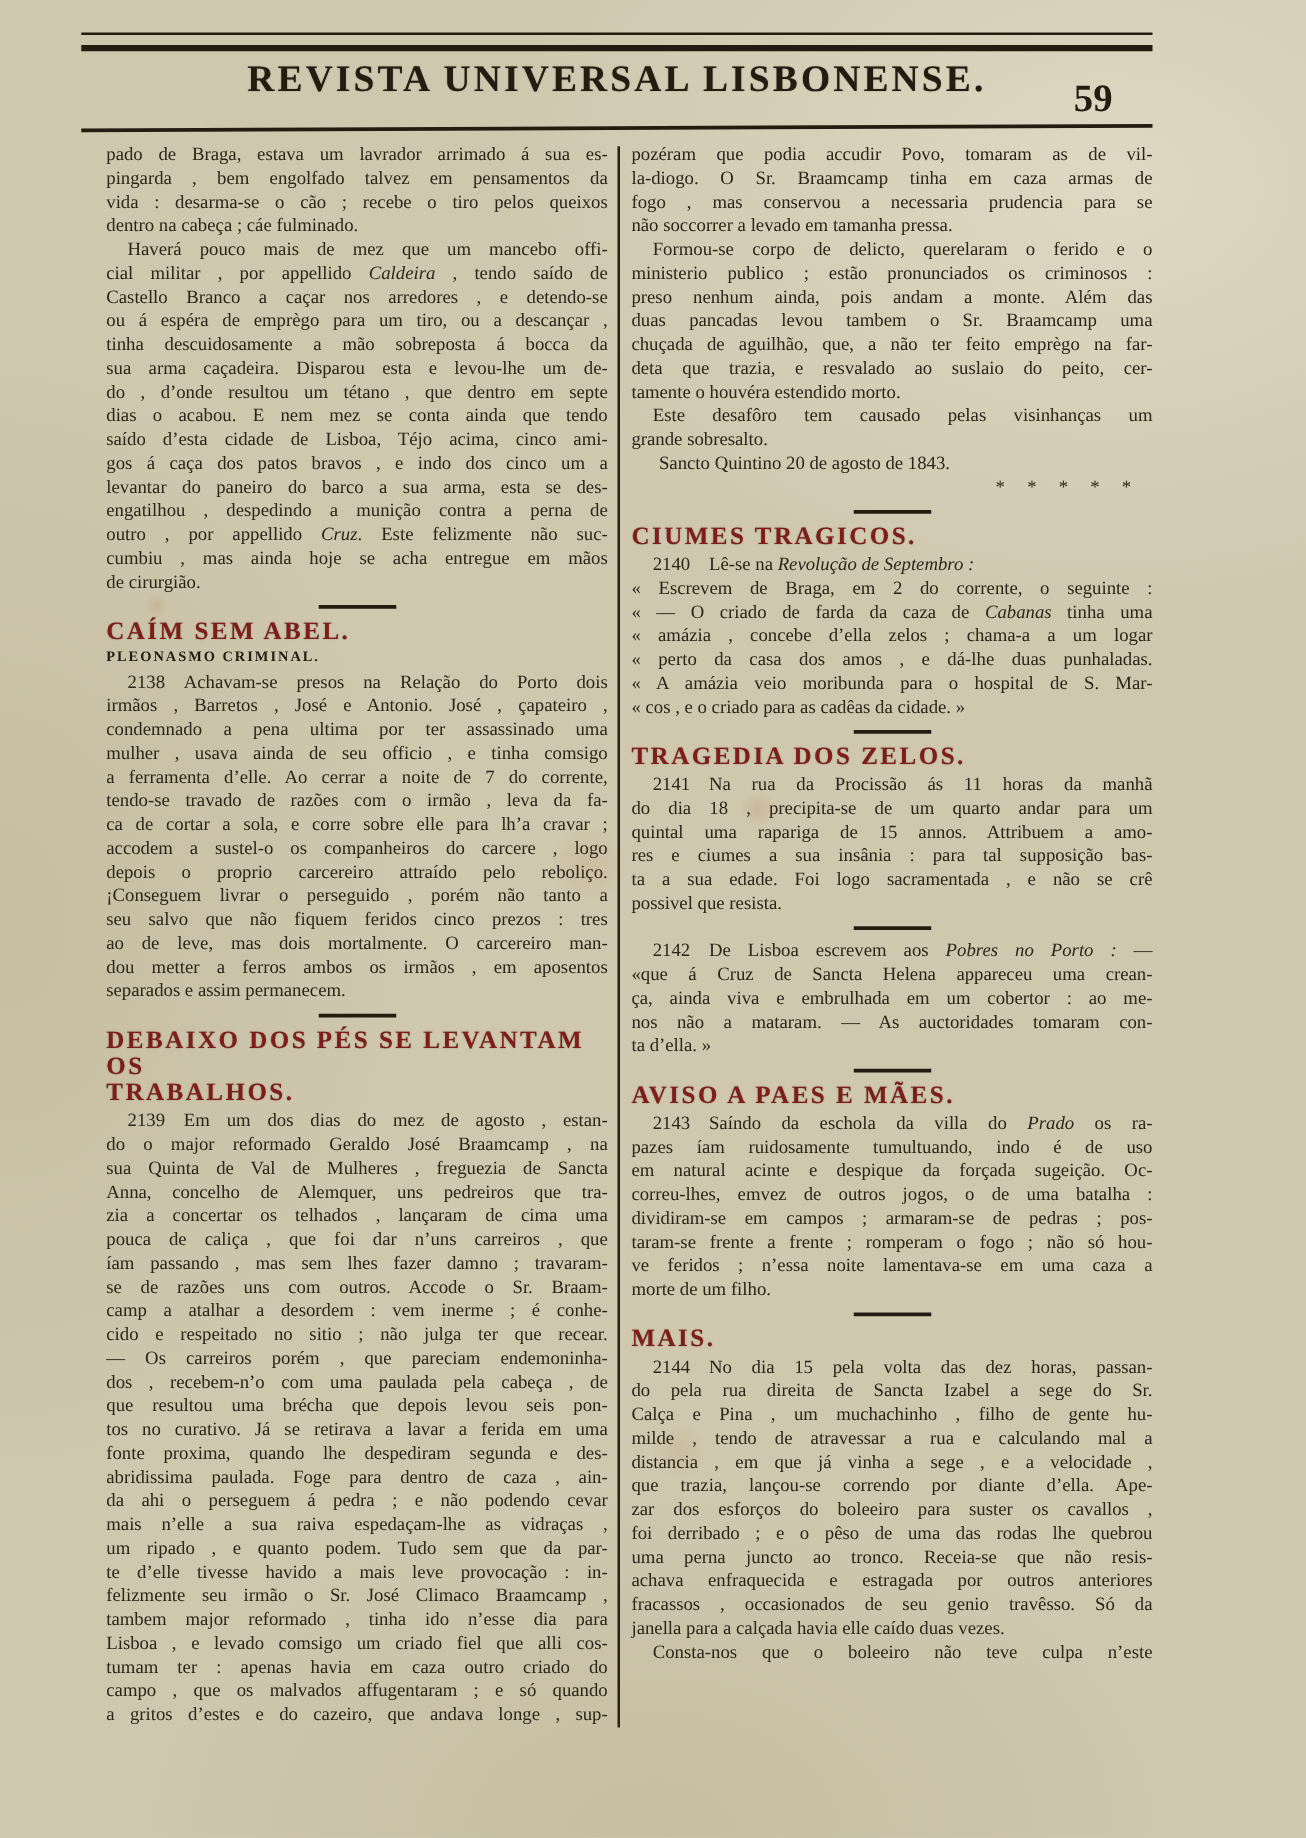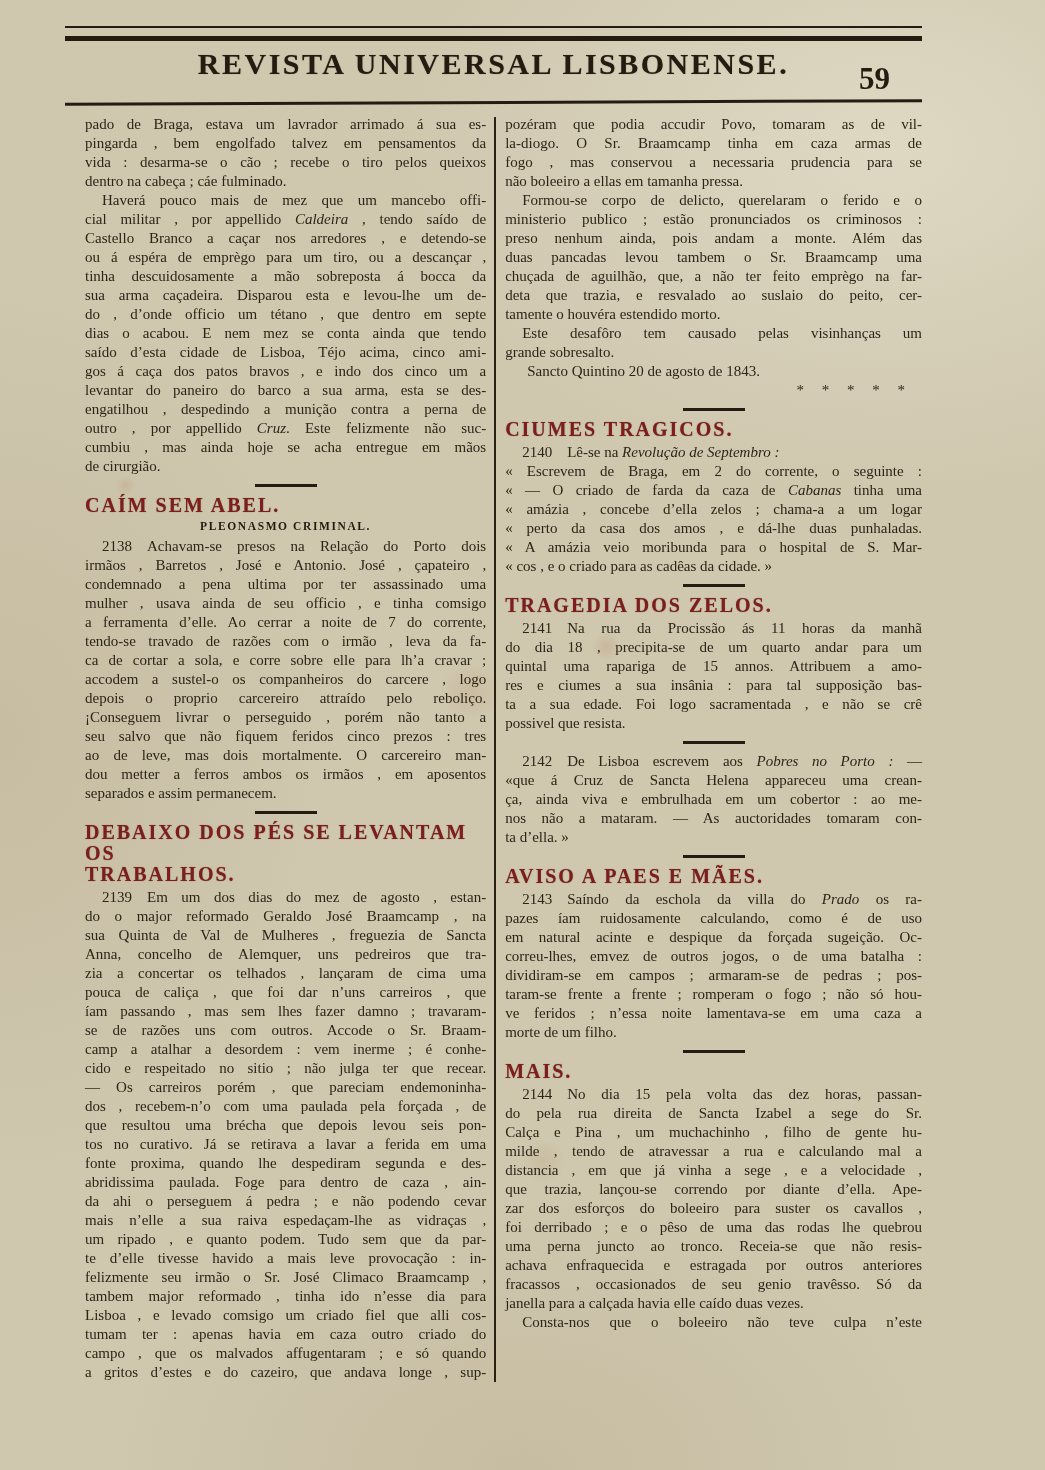--- a/index.html
+++ b/index.html
@@ -37,21 +37,21 @@
   .para{margin:0;}
   .ln{text-align:justify;text-align-last:justify;min-height:19px;}
   .ln.ln-last{text-align:right;text-align-last:left;}
   .ln.ind{text-indent:17px;}
   .heading{
     font-weight:bold;font-size:20px;letter-spacing:2px;
     line-height:21px;color:#7f1d1d;margin:1px 0 3px 0;
     text-shadow:0 0 1px rgba(40,28,10,.5);
   }
   .subheading{
-    text-align:center;font-weight:bold;font-size:11.5px;letter-spacing:1.6px;
+    font-weight:bold;font-size:11.5px;letter-spacing:1.6px;
     line-height:15px;color:#241c10;margin-bottom:3px;
   }
   .rule-block{width:62px;height:3px;background:#241c10;margin:8px auto 8px auto;}
   .stars{text-align:right;padding-right:10px;letter-spacing:7px;font-size:15px;min-height:19px;}
   .dateline{padding-left:22px;min-height:19px;}
   i{font-style:italic;}
 </style>
 </head>
 <body>
 
@@ -70,21 +70,21 @@
           <div class="ln">vida :  desarma-se  o  cão ;  recebe o tiro pelos queixos</div>
           <div class="ln ln-last">dentro na cabeça ; cáe fulminado.</div>
         </div>
         <div class="para">
           <div class="ln ind">Haverá pouco mais de mez que um mancebo offi-</div>
           <div class="ln">cial militar , por appellido <i>Caldeira</i> , tendo saído de</div>
           <div class="ln">Castello Branco a caçar nos arredores ,  e detendo-se</div>
           <div class="ln">ou á espéra de emprègo para um tiro, ou a descançar ,</div>
           <div class="ln">tinha descuidosamente a mão sobreposta á bocca da</div>
           <div class="ln">sua arma caçadeira. Disparou esta e levou-lhe um de-</div>
-          <div class="ln">do , d’onde officio um tétano , que dentro em septe</div>
+          <div class="ln">do , d’onde resultou um tétano , que dentro em septe</div>
           <div class="ln">dias o acabou.  E nem mez se conta ainda que tendo</div>
           <div class="ln">saído d’esta cidade de Lisboa, Téjo acima, cinco ami-</div>
           <div class="ln">gos á caça dos patos bravos ,  e indo dos cinco um a</div>
           <div class="ln">levantar do paneiro do barco a sua arma,  esta se des-</div>
           <div class="ln">engatilhou ,  despedindo a munição contra a perna de</div>
           <div class="ln">outro , por appellido <i>Cruz</i>.  Este felizmente não suc-</div>
           <div class="ln">cumbiu ,  mas ainda hoje se acha entregue em mãos</div>
           <div class="ln ln-last">de cirurgião.</div>
         </div>
         <div class="rule-block"></div>
@@ -118,21 +118,21 @@
           <div class="ln">do o major reformado Geraldo José Braamcamp ,  na</div>
           <div class="ln">sua Quinta de Val de Mulheres ,  freguezia de Sancta</div>
           <div class="ln">Anna,  concelho de Alemquer,  uns pedreiros que tra-</div>
           <div class="ln">zia a concertar os telhados ,  lançaram de cima uma</div>
           <div class="ln">pouca de caliça ,  que  foi dar  n’uns carreiros ,  que</div>
           <div class="ln">íam passando ,  mas sem lhes fazer damno ; travaram-</div>
           <div class="ln">se de razões uns com outros.  Accode o Sr. Braam-</div>
           <div class="ln">camp a atalhar a desordem :  vem inerme ;  é conhe-</div>
           <div class="ln">cido e respeitado no sitio ;  não julga ter que recear.</div>
           <div class="ln">— Os carreiros porém ,  que pareciam endemoninha-</div>
-          <div class="ln">dos ,  recebem-n’o com uma paulada pela forçada ,  de</div>
+          <div class="ln">dos ,  recebem-n’o com uma paulada pela cabeça ,  de</div>
           <div class="ln">que resultou uma brécha que depois levou seis pon-</div>
           <div class="ln">tos no curativo. Já se retirava a lavar a ferida em uma</div>
           <div class="ln">fonte proxima, quando lhe despediram segunda e des-</div>
           <div class="ln">abridissima paulada.  Foge para dentro de caza ,  ain-</div>
           <div class="ln">da ahi o perseguem á pedra ;  e não podendo cevar</div>
           <div class="ln">mais n’elle a sua raiva espedaçam-lhe as vidraças ,</div>
           <div class="ln">um ripado ,  e quanto podem.  Tudo sem que da par-</div>
           <div class="ln">te d’elle tivesse havido a mais leve provocação :  in-</div>
           <div class="ln">felizmente seu irmão o Sr. José Climaco Braamcamp ,</div>
           <div class="ln">tambem major reformado ,  tinha ido n’esse dia para</div>
@@ -141,21 +141,21 @@
           <div class="ln">campo ,  que os malvados affugentaram ;  e só quando</div>
           <div class="ln">a gritos d’estes e do cazeiro, que andava longe , sup-</div>
         </div>
       </div>
     <div class="col-divider"></div>
     <div class="col col-right">
         <div class="para">
           <div class="ln">pozéram que podia accudir Povo, tomaram as de vil-</div>
           <div class="ln">la-diogo.  O Sr. Braamcamp tinha em caza armas de</div>
           <div class="ln">fogo ,  mas conservou a necessaria prudencia para se</div>
-          <div class="ln ln-last">não boleeiro a ellas em tamanha pressa.</div>
+          <div class="ln ln-last">não soccorrer a levado em tamanha pressa.</div>
         </div>
         <div class="para">
           <div class="ln ind">Formou-se corpo de delicto, querelaram o ferido e o</div>
           <div class="ln">ministerio publico ;  estão pronunciados os criminosos :</div>
           <div class="ln">preso nenhum ainda,  pois andam a monte.  Além das</div>
           <div class="ln">duas pancadas  levou tambem o Sr. Braamcamp uma</div>
           <div class="ln">chuçada de aguilhão, que, a não ter feito emprègo na far-</div>
           <div class="ln">deta que trazia,  e resvalado ao suslaio do peito,  cer-</div>
           <div class="ln ln-last">tamente o houvéra estendido morto.</div>
         </div>
@@ -199,21 +199,21 @@
           <div class="ln">ça, ainda viva e embrulhada em um cobertor :  ao me-</div>
           <div class="ln">nos não a mataram. — As auctoridades  tomaram con-</div>
           <div class="ln ln-last">ta d’ella. »</div>
         </div>
         <div class="rule-block"></div>
         <div class="heading">
           <div>AVISO A PAES E MÃES.</div>
         </div>
         <div class="para">
           <div class="ln ind">2143  Saíndo da eschola da villa do <i>Prado</i>  os ra-</div>
-          <div class="ln">pazes íam ruidosamente calculando,  como é de uso</div>
+          <div class="ln">pazes íam ruidosamente tumultuando,  indo é de uso</div>
           <div class="ln">em natural acinte e despique da forçada sugeição. Oc-</div>
           <div class="ln">correu-lhes, emvez de outros jogos,  o de uma batalha :</div>
           <div class="ln">dividiram-se em campos ; armaram-se de pedras ; pos-</div>
           <div class="ln">taram-se frente a frente ; romperam o fogo ; não só hou-</div>
           <div class="ln">ve feridos ;  n’essa noite lamentava-se em uma caza a</div>
           <div class="ln ln-last">morte de um filho.</div>
         </div>
         <div class="rule-block"></div>
         <div class="heading">
           <div>MAIS.</div>

